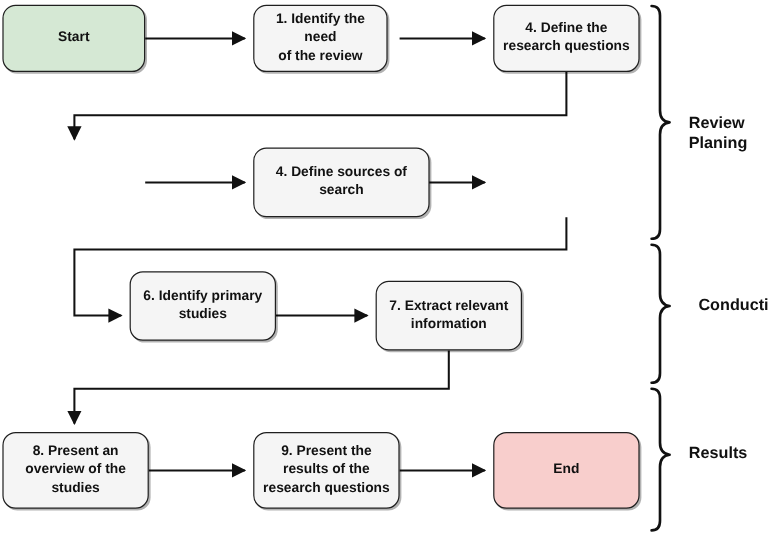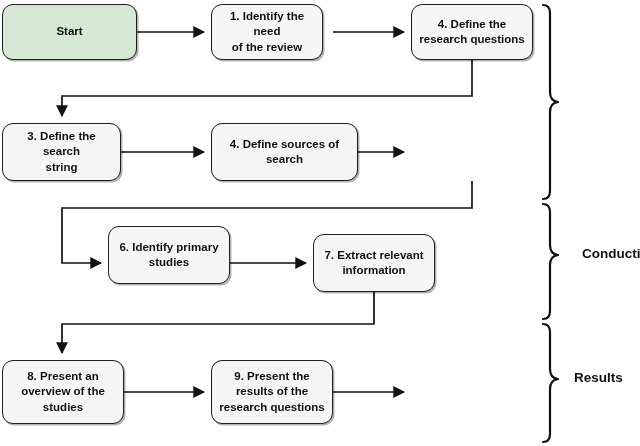--- a/index.html
+++ b/index.html
@@ -91,38 +91,34 @@
       <path d="M 333 392 L 404 392" marker-end="url(#arrow)"></path>
     </g>
 
     <g fill="none" stroke="#111111" stroke-width="2.2" stroke-linecap="round" stroke-linejoin="round">
       <path d="M 543 5 q 7 0 7 8 L 550 92 q 0 9 8 10 q -8 1 -8 10 L 550 191 q 0 8 -7 8"></path>
       <path d="M 543 204 q 7 0 7 8 L 550 245 q 0 9 8 10 q -8 1 -8 10 L 550 311 q 0 8 -7 8"></path>
       <path d="M 543 324 q 7 0 7 8 L 550 369 q 0 9 8 10 q -8 1 -8 10 L 550 434 q 0 8 -7 8"></path>
     </g>
   </svg>
 
-  <div class="node terminal-start" style="left:2px; top:4px; width:135px; height:56px;">
+  <div class="node terminal-start" style="left:2px; top:4px; width:119px; height:56px;">
     <span class="label">Start</span>
   </div>
 
   <div class="node" style="left:211px; top:4px; width:112px; height:56px;">
     <span class="label">1. Identify the need
 of the review</span>
   </div>
 
   <div class="node" style="left:411px; top:4px; width:122px; height:56px;">
     <span class="label">4. Define the
 research questions</span>
   </div>
 
-  <div class="node" style="left:2px; top:123px; width:119px; height:58px;">
-    <span class="label">3. Define the search
-string</span>
-  </div>
 
   <div class="node" style="left:211px; top:123px; width:147px; height:58px;">
     <span class="label">4. Define sources of
 search</span>
   </div>
 
 
   <div class="node" style="left:108px; top:226px; width:122px; height:58px;">
     <span class="label">6. Identify primary
 studies</span>
@@ -138,19 +134,24 @@
 overview of the
 studies</span>
   </div>
 
   <div class="node" style="left:211px; top:360px; width:122px; height:64px;">
     <span class="label">9. Present the
 results of the
 research questions</span>
   </div>
 
+  <div class="node terminal-end" style="left:411px; top:360px; width:122px; height:64px;">
+    <span class="label">End</span>
+  </div>
 
+  <div class="phase-label" style="left:574px; top:95px;">Review
+Planing</div>
 
   <div class="phase-label" style="left:562px; top:246px;margin-left:20px;">Conducting</div>
 
   <div class="phase-label" style="left:574px; top:370px;">Results</div>
 
 </div>
 
 </body></html>

